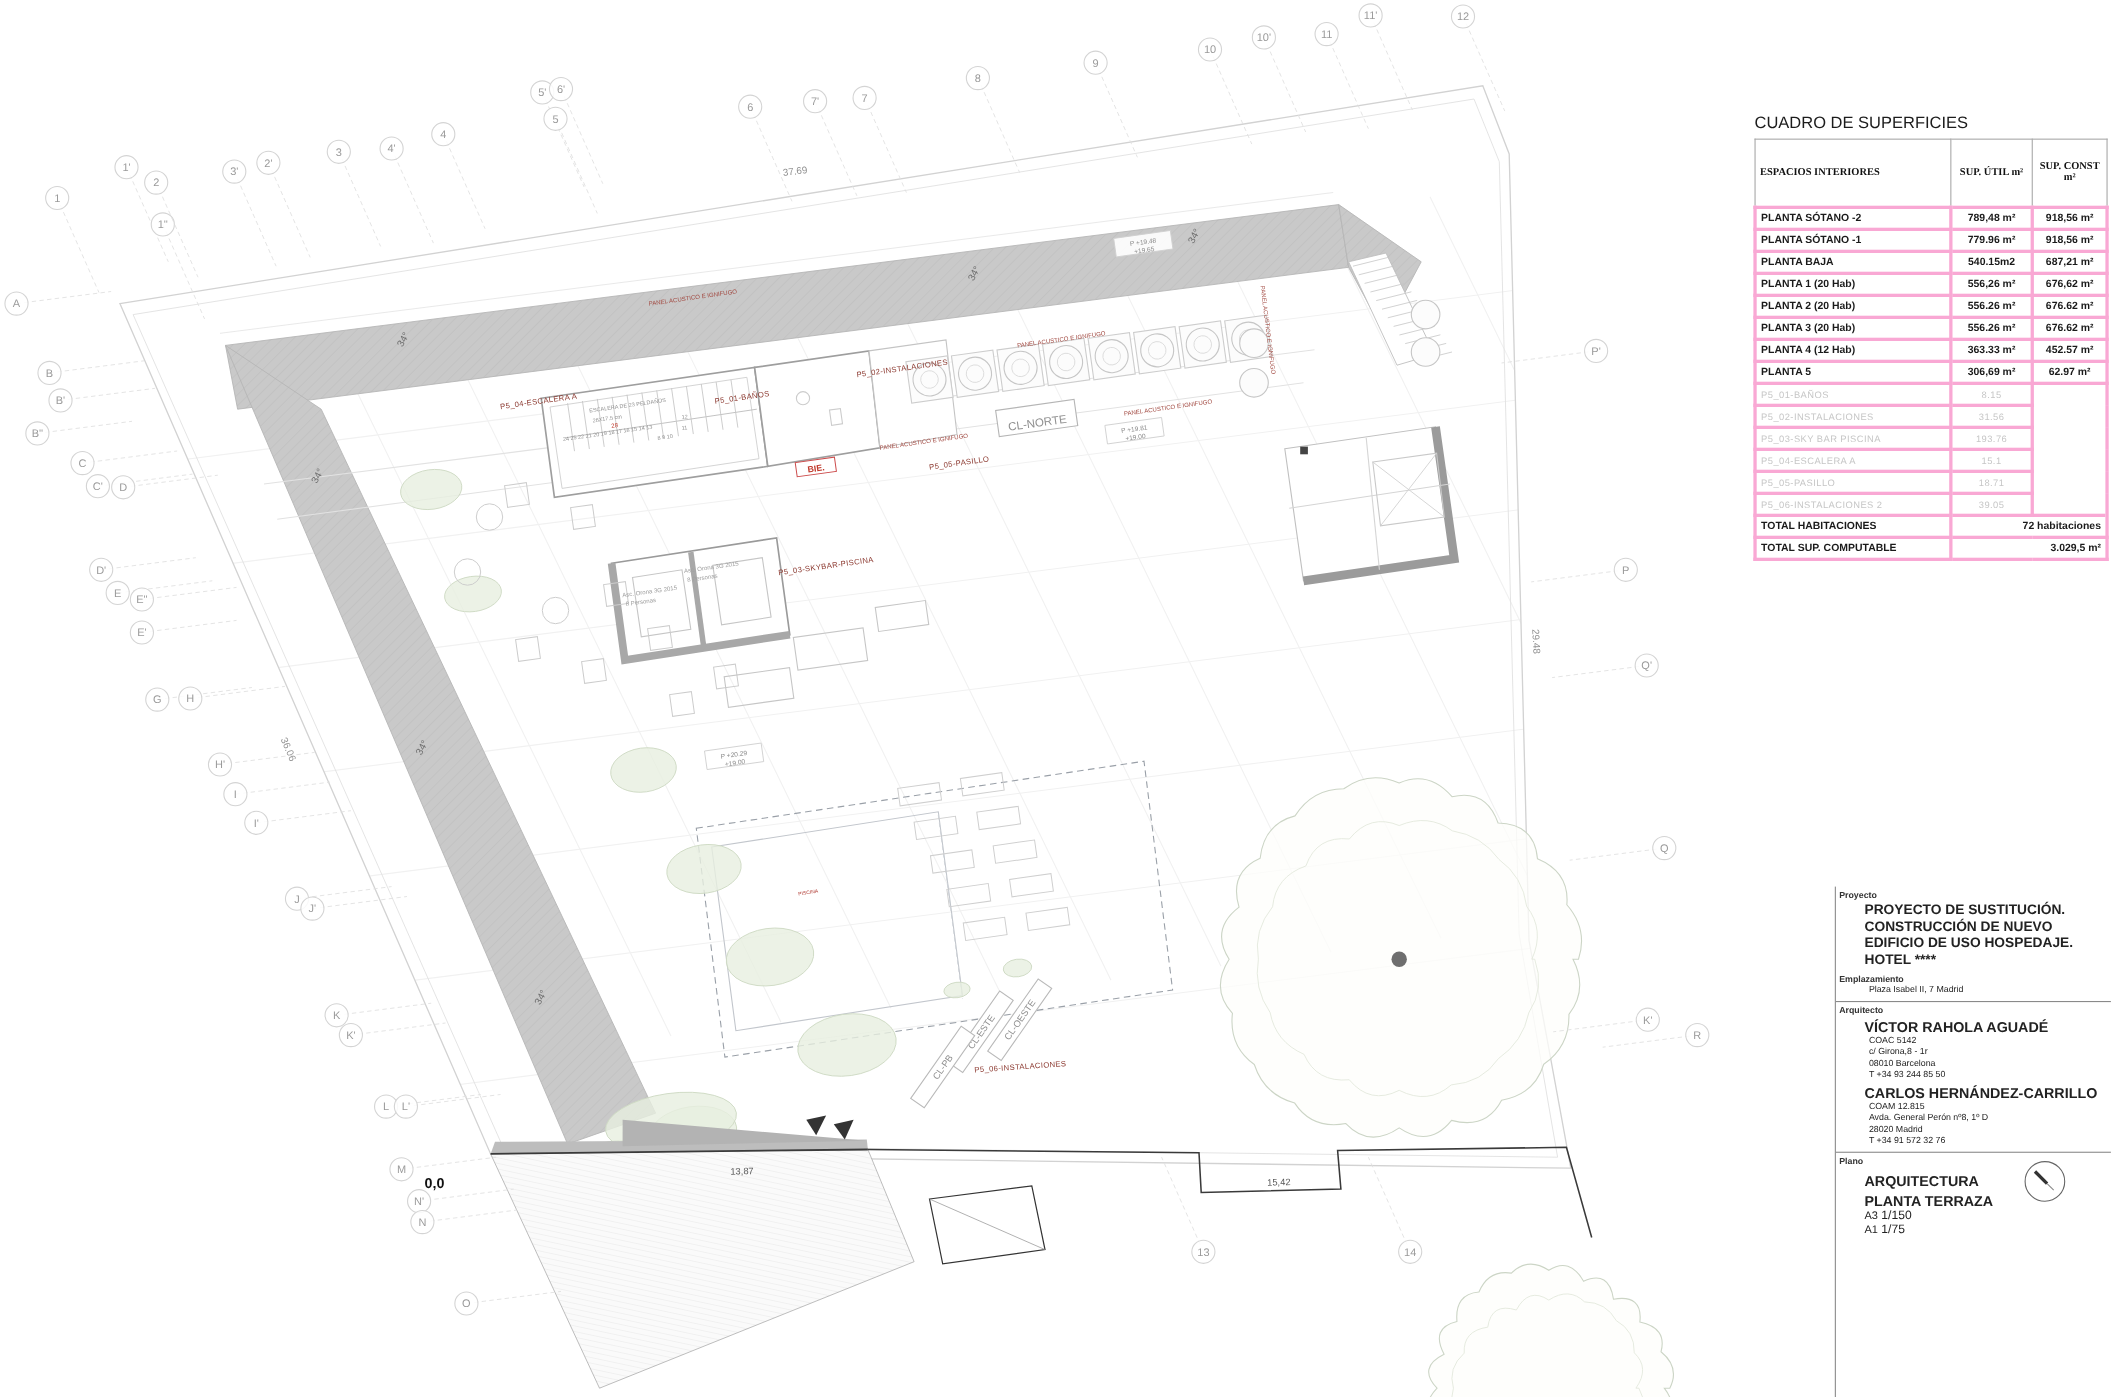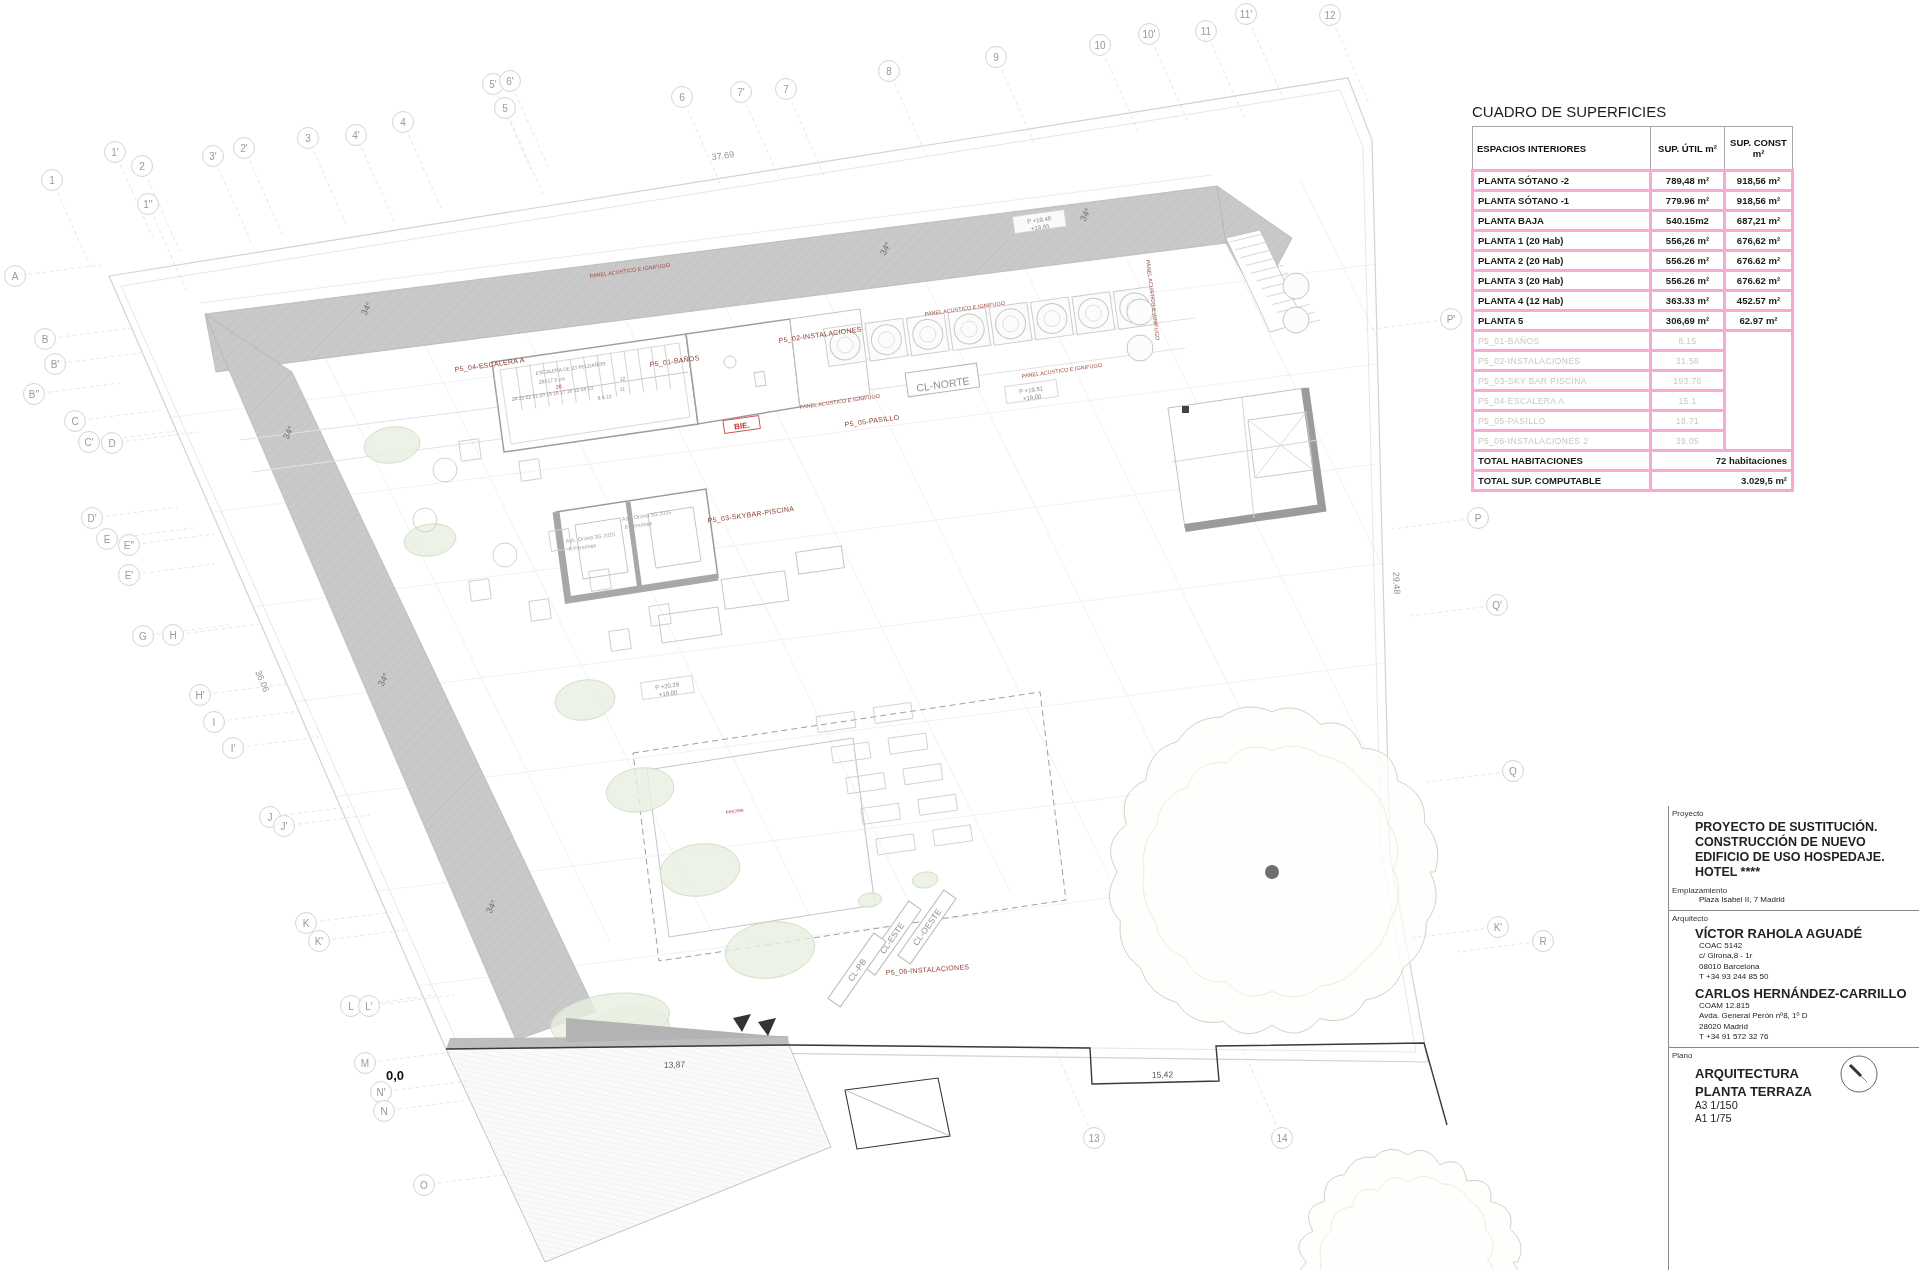--- a/index.html
+++ b/index.html
@@ -18,40 +18,40 @@
   .dim2{fill:#555;font-size:8.5px;}
   .origin{fill:#111;font-size:13px;font-weight:bold;}
   .deg{fill:#6e6e6e;font-size:9px;}
   .lvl{fill:#8a8a8a;font-size:6px;}
   .bub{fill:#9a9a9a;font-size:10px;}
   .clt{fill:#8f8f8f;font-size:8.5px;}
   .boxedt{fill:#909090;font-size:10.5px;}
   .biet{fill:#c0392b;font-size:8px;font-weight:bold;}
 
   
-  .surfaces{position:absolute;left:1471px;top:103px;width:320px;}
+  .surfaces{position:absolute;left:1594px;top:103px;width:320px;}
   .s-title{font-size:15px;color:#1c1c1c;margin:0 0 6px 1px;}
   .surfaces table{width:100%;border-collapse:collapse;table-layout:fixed;}
-  .surfaces th{border:1px solid #a8a8a8;font-size:9.5px;padding:10px 4px;color:#111;text-align:left;}
+  .surfaces th{border:1px solid #a8a8a8;font-size:9.5px;padding:20px 4px;color:#111;text-align:left;font-family:Liberation Serif, serif;}
   .surfaces th.num{text-align:center;}
   .surfaces td{border:3px solid #f9a8d4;font-size:9.5px;font-weight:bold;color:#1a1a1a;
     padding:2px 4px;height:13px;overflow:hidden;white-space:nowrap;}
   .surfaces td.num{text-align:center;}
   .surfaces tr.gray td{color:#c6c6c6;font-weight:400;font-size:8.5px;letter-spacing:.4px;}
   .surfaces tr.gray td.gc{border-top:0;border-bottom:0;}
   .surfaces td.tval{text-align:right;}
   .s-notes{margin-top:8px;font-size:9.5px;font-weight:bold;color:#1a1a1a;line-height:14px;}
   .s-notes div{margin-bottom:2px;white-space:pre;}
 
   
   .tblock{position:absolute;left:1668px;top:806px;width:250px;height:464px;
     border-left:1px solid #8a8a8a;color:#222;}
   .tb-sec{border-top:1px solid #8a8a8a;padding:3px 0 4px 0;position:relative;}
   .tb-sec.first{border-top:none;}
-  .tb-label{font-size:8px;color:#333;padding-left:3px;}
+  .tb-label{font-size:8px;color:#333;padding-left:3px;font-weight:bold;}
   .tb-big{font-size:12.5px;font-weight:bold;line-height:15px;padding-left:26px;}
   .tb-name{font-size:13px;font-weight:bold;padding-left:26px;line-height:15px;margin-top:3px;}
   .tb-small{font-size:8px;padding-left:30px;line-height:10.5px;color:#222;}
   .tb-mid{font-size:9px;padding-left:26px;line-height:13px;}
   .tb-proj{margin-top:2px;}
   .sc-row{padding-left:26px;font-size:11px;line-height:13px;}
   .sc-s{font-size:10px;margin-top:39px;}
   .compass{position:absolute;left:168px;top:4px;}
 </style>
 </head>

